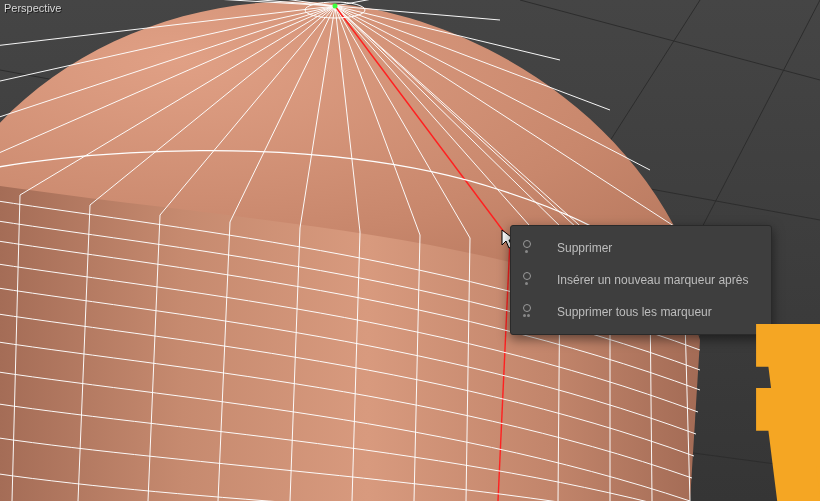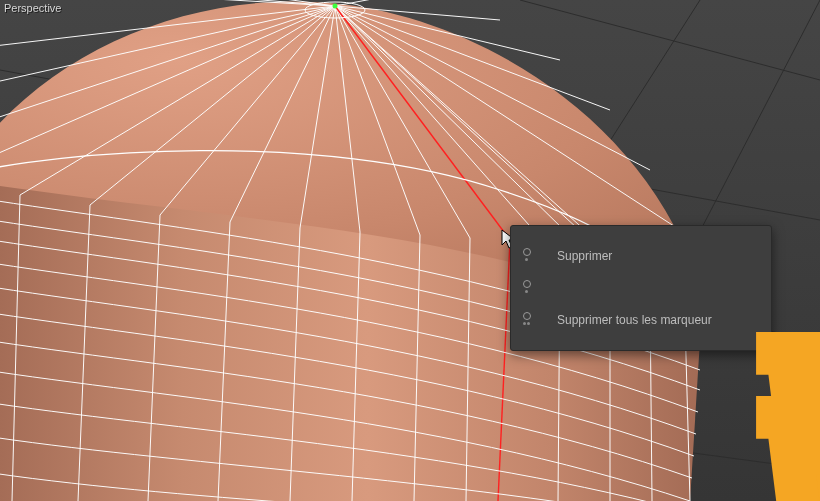--- a/index.html
+++ b/index.html
@@ -42,21 +42,21 @@
 
   .ctxmenu {
     position: absolute;
     left: 510px;
     top: 225px;
     width: 260px;
     background: #3e3e3e;
     border: 1px solid #2a2a2a;
     border-radius: 3px;
     box-shadow: 0 4px 12px rgba(0,0,0,.5);
-    padding: 14px 0;
+    padding: 6px 0;
   }
   .mitem {
     display: flex;
     align-items: center;
     padding: 6px 14px;
     cursor: default;
   }
   .mi-icon {
     width: 26px;
     height: 20px;
@@ -241,20 +241,21 @@
       <div class="mi-icon">
         <span class="dotset">
           <span class="ring" style="left:0;top:0;"></span>
           <span class="dot" style="left:2px;top:10px;"></span>
         </span>
         <svg width="14" height="14" viewBox="0 0 14 14">
           <path d="M7 1 V7 M4 4 H10" stroke="#f5a623" stroke-width="1.6" fill="none"></path>
           <path d="M7 8 V12 M4 12 L7 14 L10 12" stroke="#f5a623" stroke-width="1.2" fill="none"></path>
         </svg>
       </div>
+      <span class="mi-text">Insérer un nouveau marqueur après</span>
     </div>
 
     <div class="mitem">
       <div class="mi-icon">
         <span class="dotset">
           <span class="ring" style="left:0;top:0;"></span>
           <span class="dot" style="left:0px;top:10px;"></span>
           <span class="dot" style="left:4px;top:10px;"></span>
         </span>
         <svg width="14" height="14" viewBox="0 0 14 14">

